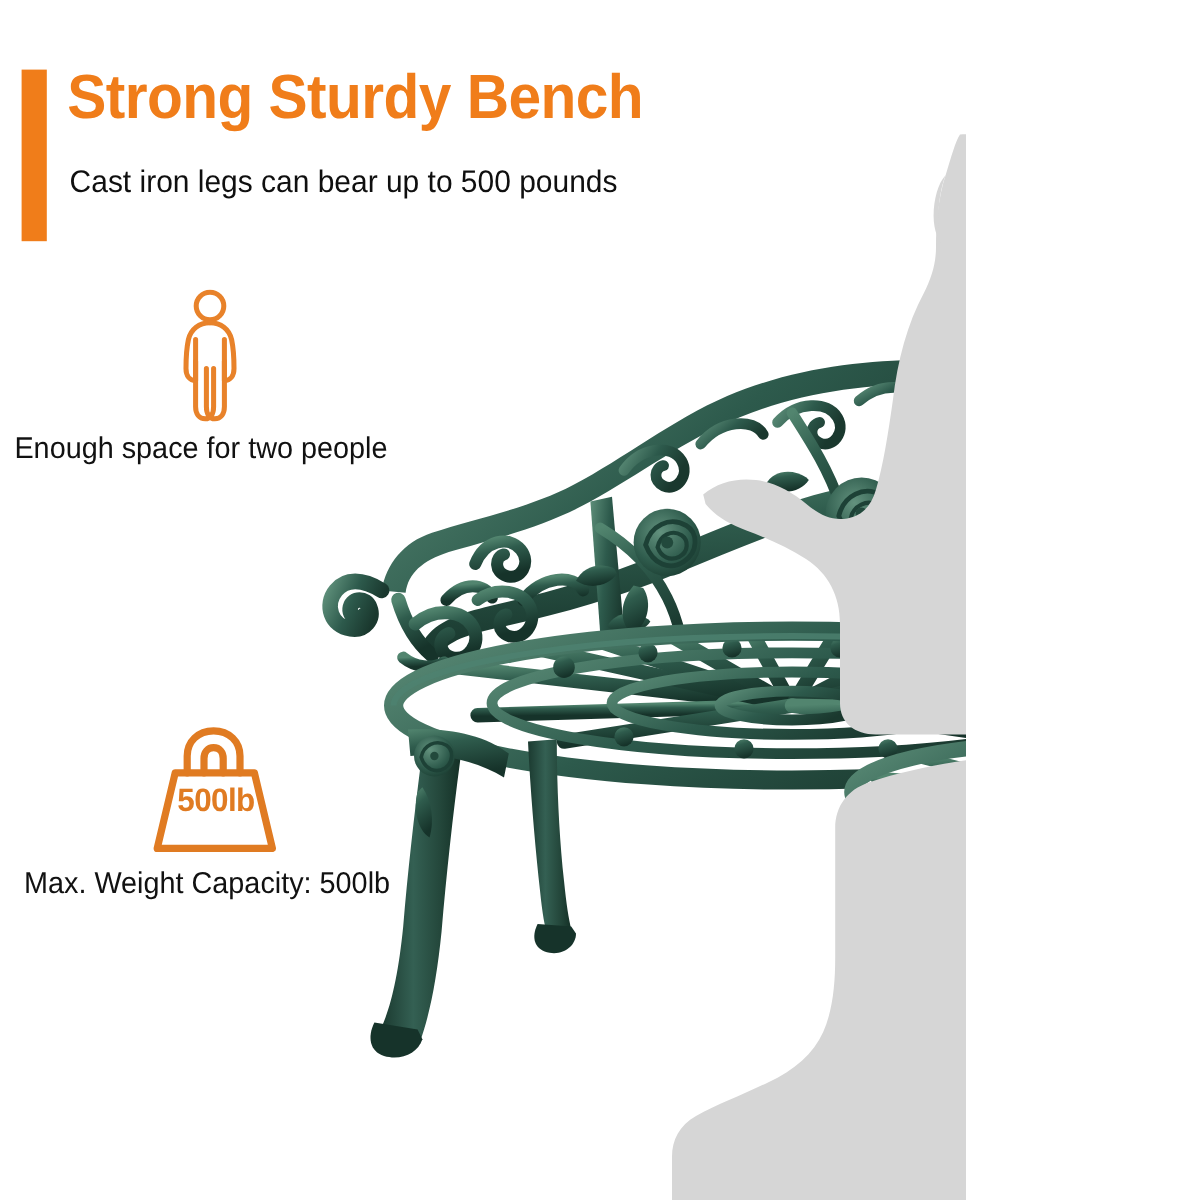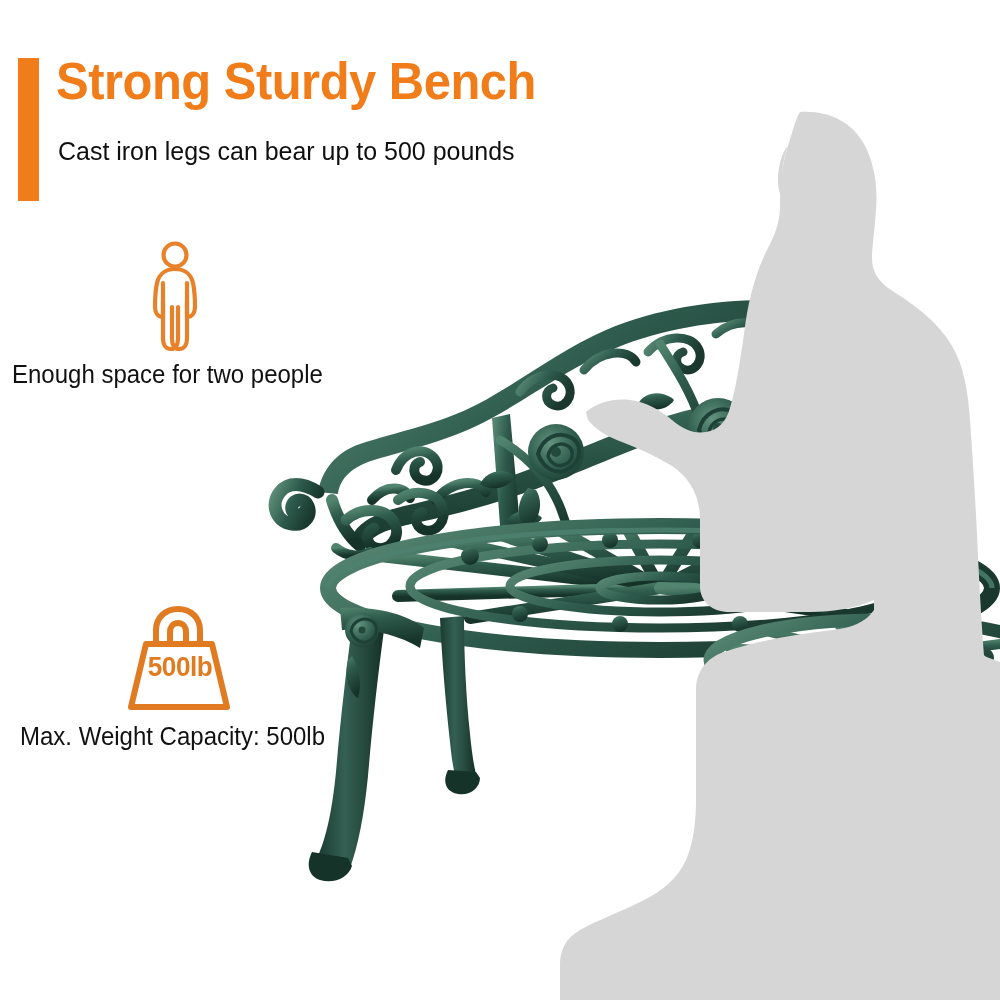--- a/index.html
+++ b/index.html
@@ -2,21 +2,21 @@
 <html><head>
 <meta charset="utf-8">
 <style>
   html, body {
     margin: 0;
     padding: 0;
     background: #ffffff;
   }
   #page {
     position: relative;
-    width: 1000px;
+    width: 805px;
     height: 1000px;
     background: #ffffff;
     overflow: hidden;
     font-family: "Liberation Sans", sans-serif;
   }
 
   
   .accent-bar {
     position: absolute;
     left: 18px;

